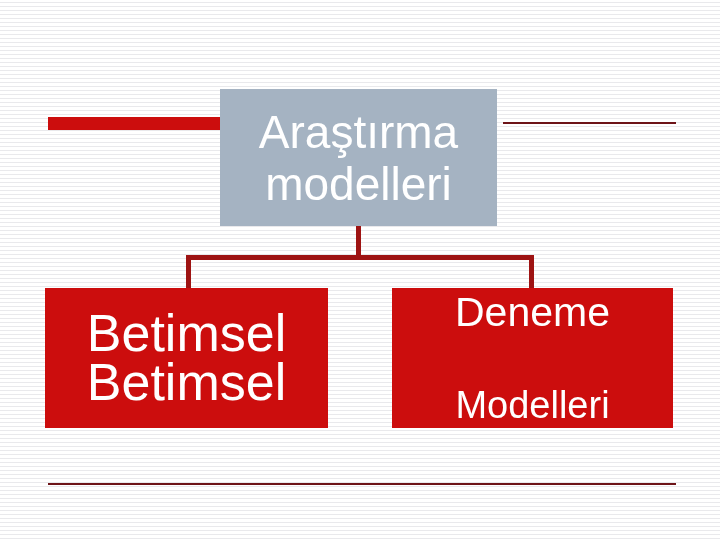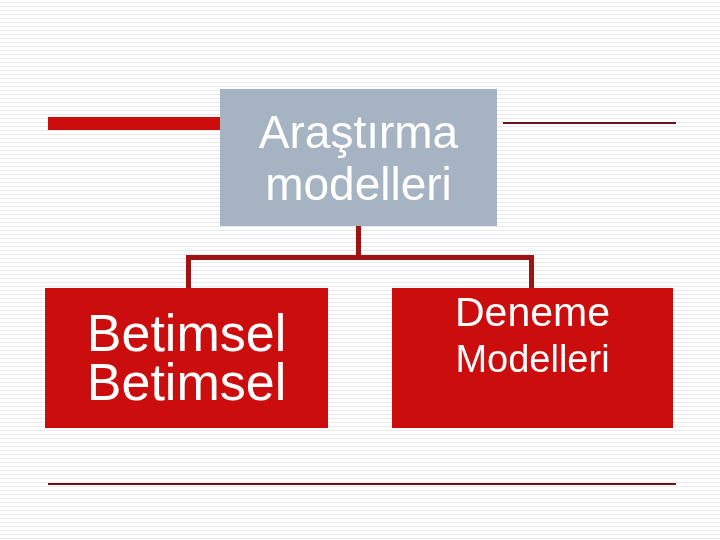--- a/index.html
+++ b/index.html
@@ -135,21 +135,21 @@
   #node-descriptive .line {
     font-size: 52px;
     line-height: 49px;
   }
 
   #node-experimental {
     left: 392px;
     top: 288px;
     width: 281px;
     height: 140px;
-    justify-content: flex-start;
+    justify-content: space-between;
   }
   #node-experimental .line-1 {
     font-size: 41px;
     line-height: 48px;
   }
   #node-experimental .line-2 {
     font-size: 38px;
     line-height: 46px;
   }
 </style>

